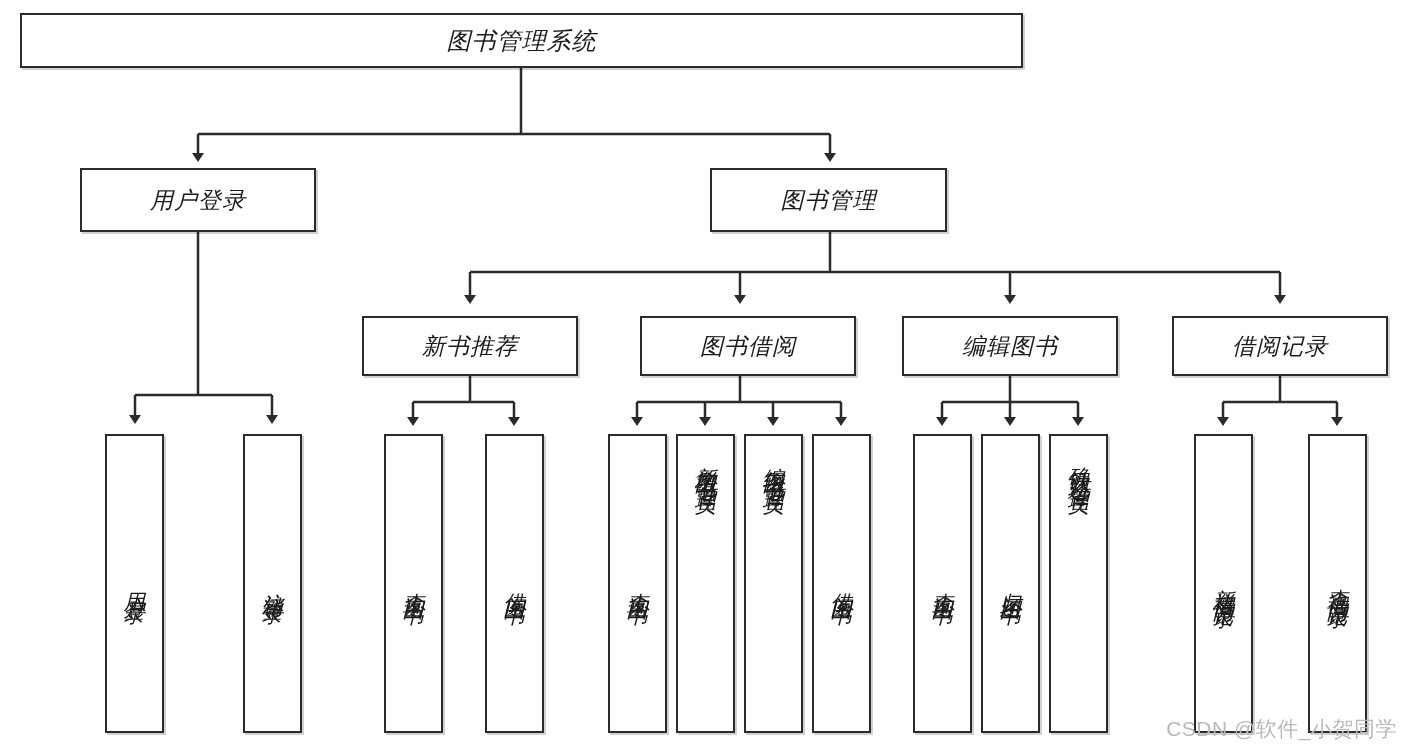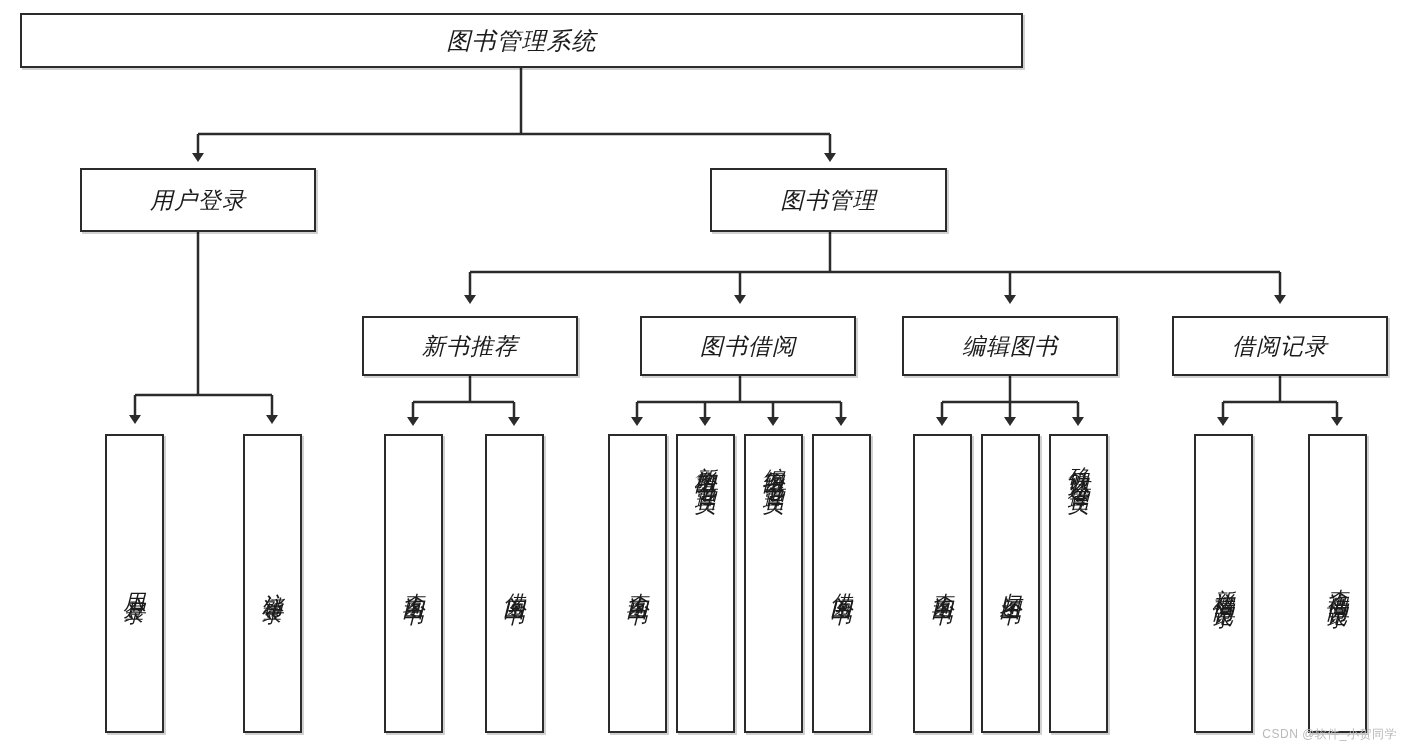--- a/index.html
+++ b/index.html
@@ -64,21 +64,21 @@
     letter-spacing: 4px;
   }
   .v-node.centered {
     align-items: center;
     padding-top: 0;
   }
   #watermark {
     position: absolute;
     right: 8px;
     bottom: 4px;
-    font-size: 12px;
+    font-size: 21px;
     color: #b9b9b9;
     letter-spacing: 0.5px;
     white-space: nowrap;
     font-family: "Liberation Sans", "DejaVu Sans", sans-serif;
   }
 </style>
 </head>
 <body>
 
 <div id="canvas">

